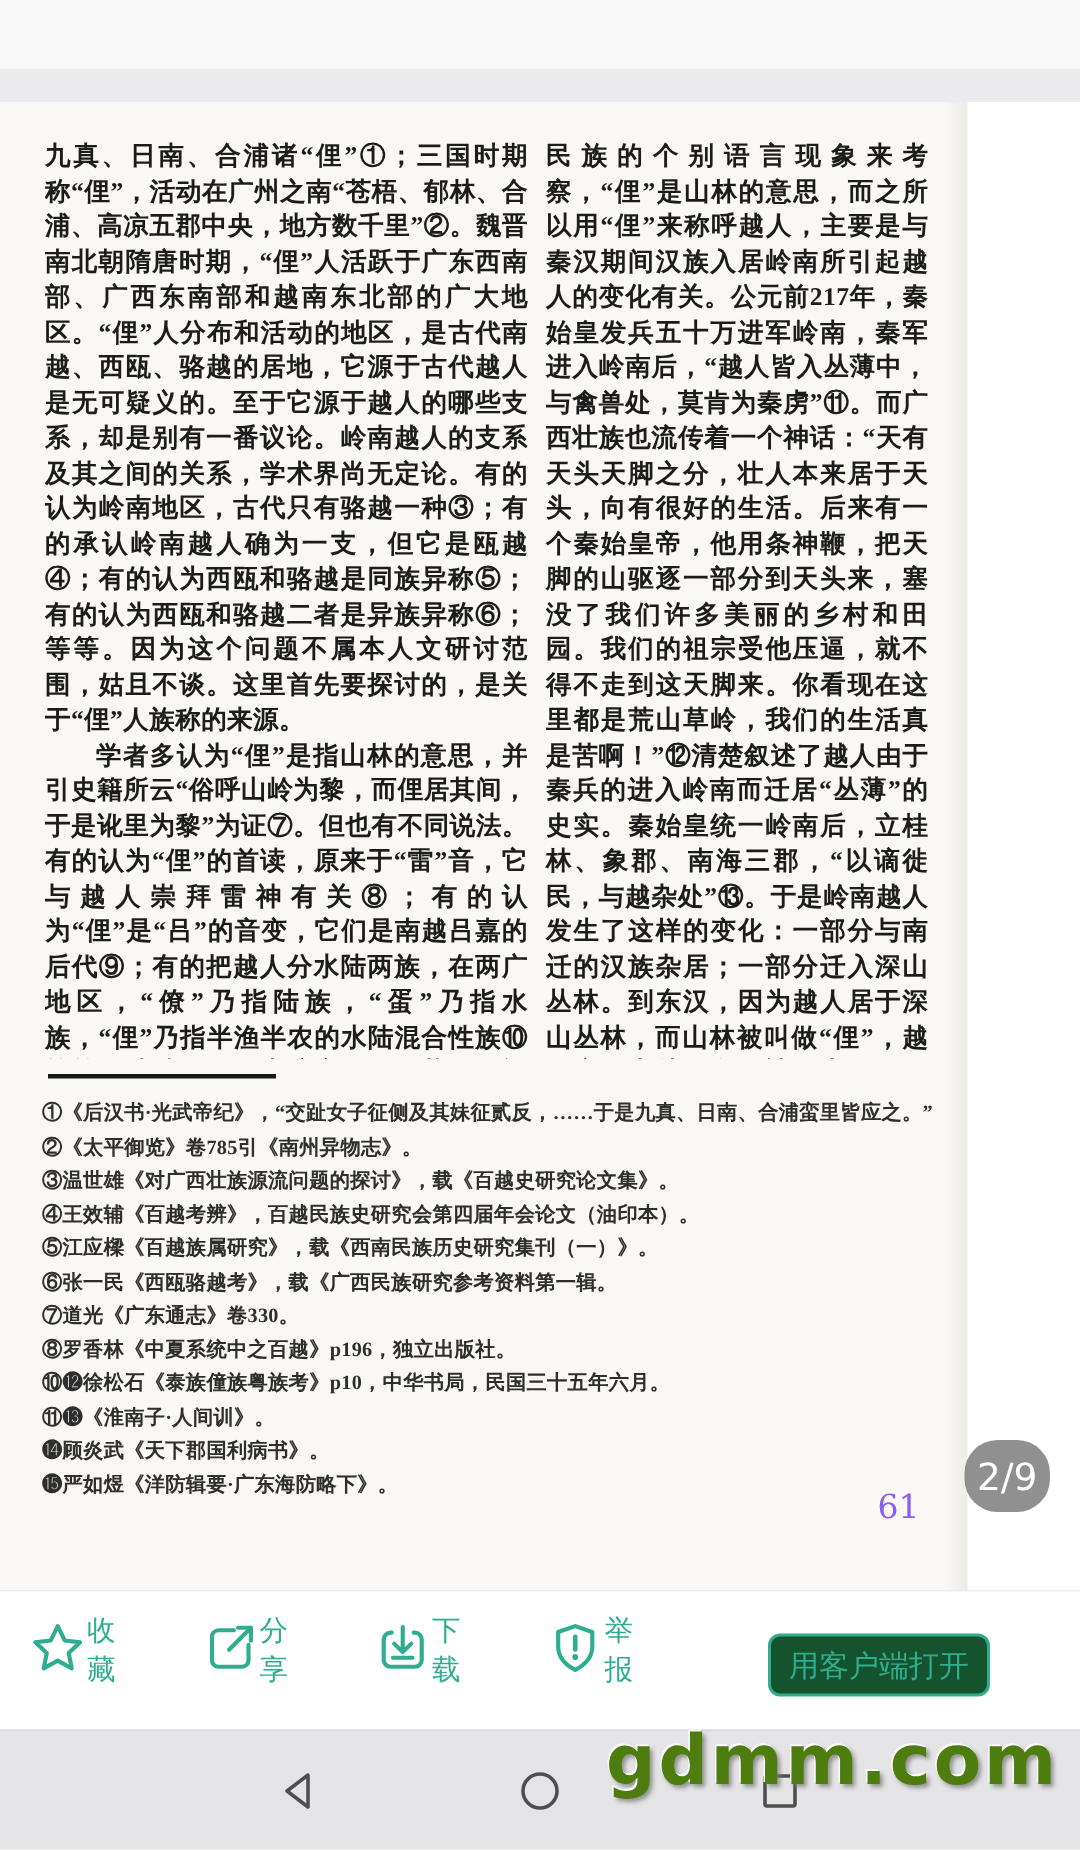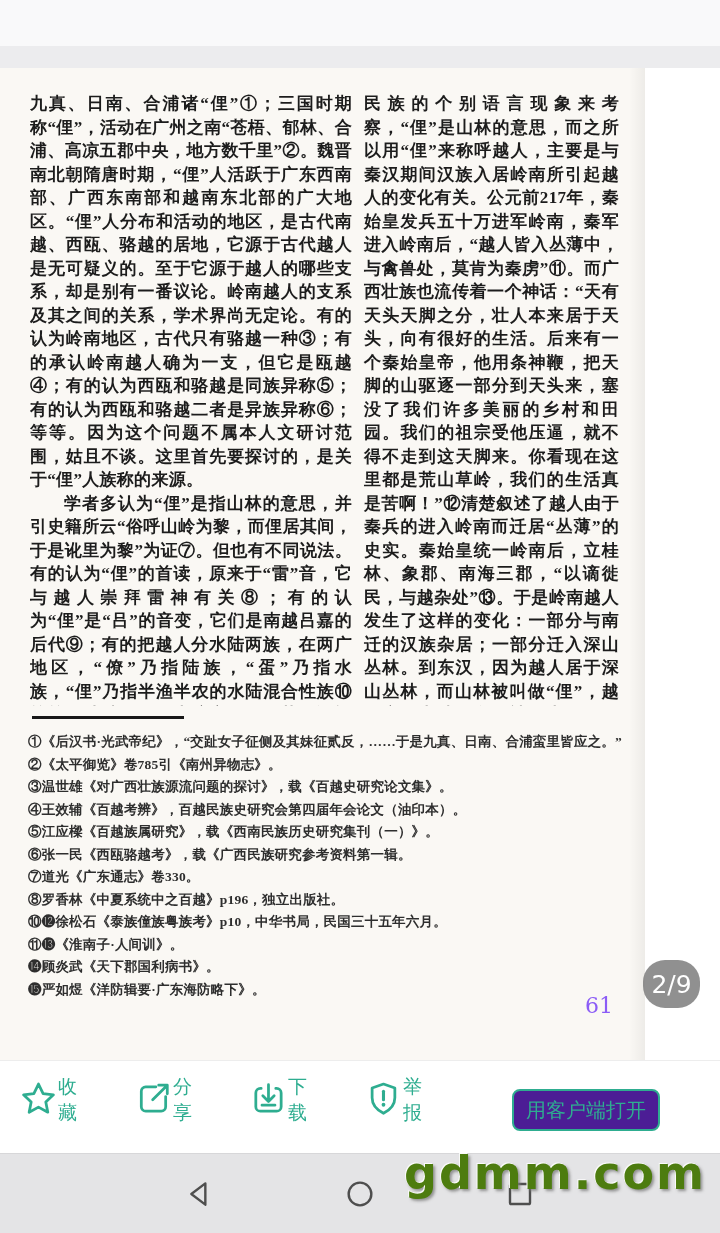--- a/index.html
+++ b/index.html
@@ -65,21 +65,21 @@
   }
   .tool-item{
     position:absolute;top:10px;width:76px;
     display:flex;flex-direction:row;align-items:center;
     cursor:pointer;
   }
   .tool-item .t-icon{width:40px;height:40px;}
   .tool-item .t-label{margin-top:3px;font-size:19px;color:#2ead90;}
   .open-btn{
     position:absolute;left:512px;top:28px;width:148px;height:42px;
-    border:2px solid #2ead90;border-radius:8px;background:#4c1d95;
+    border:2px solid #2ead90;border-radius:8px;background:#14532d;
     color:#2ead90;font-size:20px;
     display:flex;align-items:center;justify-content:center;
     box-sizing:border-box;cursor:pointer;
     font-family:"Liberation Sans","DejaVu Sans",sans-serif;
   }
 
   
   .navbar{
     position:absolute;left:0;top:1153px;width:720px;height:80px;
     background:#e4e4e6;border-top:1px solid #d7d7d9;

